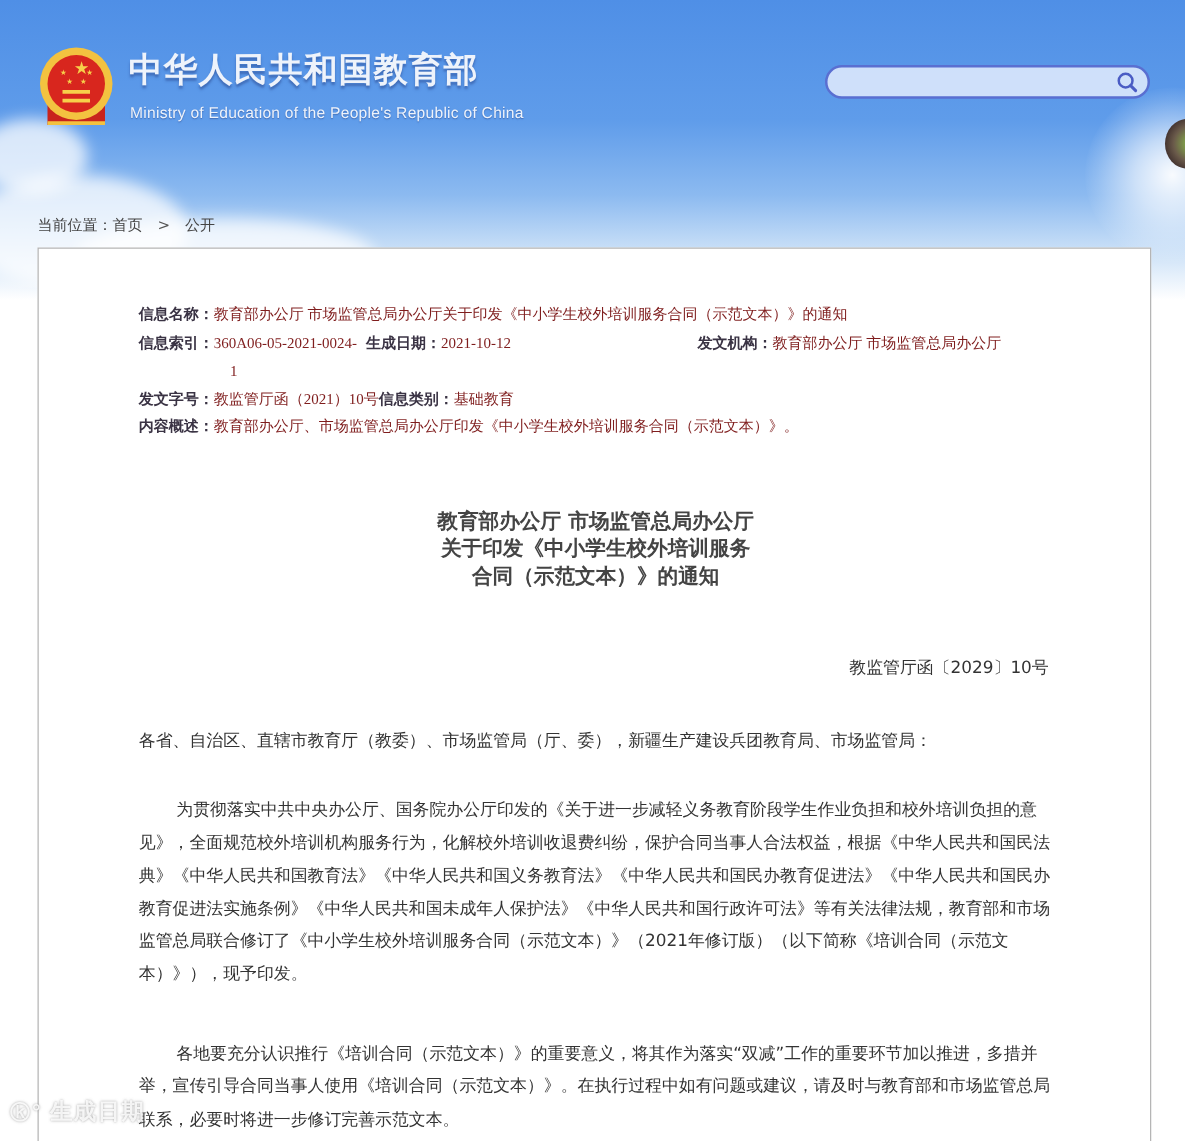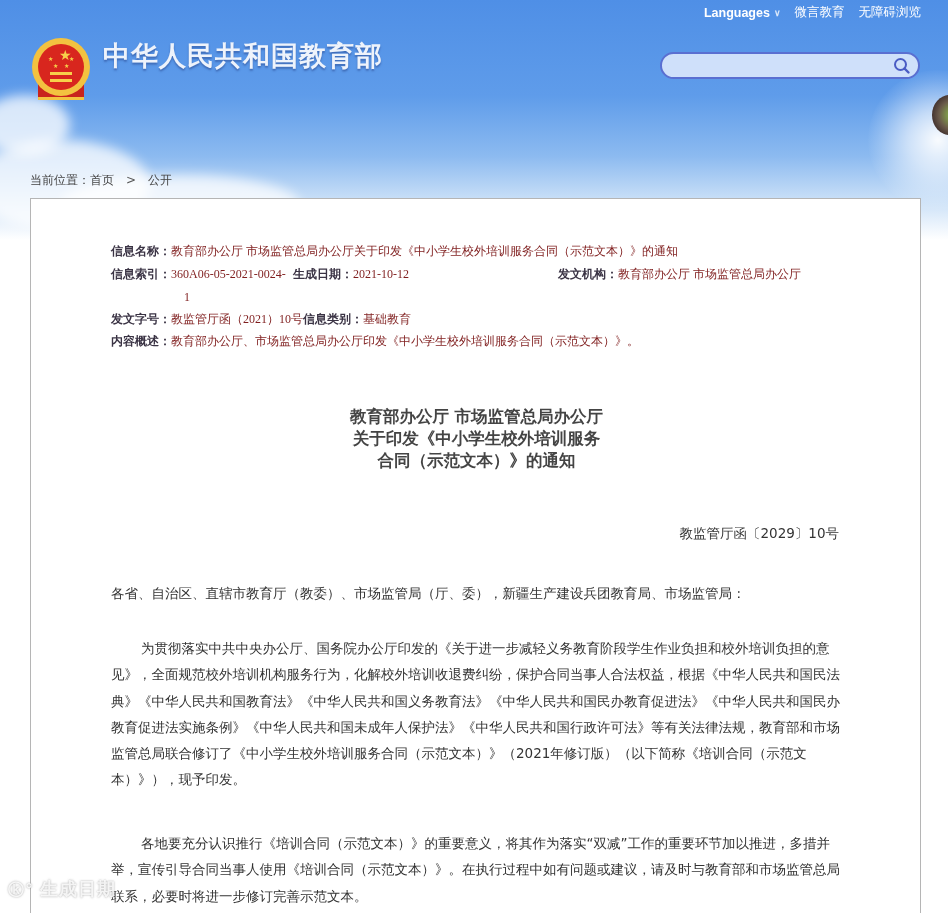--- a/index.html
+++ b/index.html
@@ -83,29 +83,22 @@
     <div class="emblem-inner">
       <span class="emblem-star">★</span>
       <span class="emblem-s" style="left:10px;top:12px;">★</span>
       <span class="emblem-s" style="left:31px;top:12px;">★</span>
       <span class="emblem-s" style="left:15px;top:19px;">★</span>
       <span class="emblem-s" style="left:26px;top:19px;">★</span>
       <div class="emblem-gate"></div>
     </div>
   </div>
   <div class="site-title">中华人民共和国教育部</div>
+  <div class="site-subtitle">Ministry of Education of the People's Republic of China</div>
 
-  <div class="topnav">
-    <div class="lang">
-      <span>Languages</span>
-      <span class="chev">∨</span>
-    </div>
-    <span>微言教育</span>
-    <span>无障碍浏览</span>
-  </div>
 
   <div class="search">
     <input type="text" placeholder="" style="">
     <div class="search-btn">
       <svg width="20" height="20" viewBox="0 0 20 20">
         <circle cx="8.5" cy="8.5" r="5.5" fill="none" stroke="#4a5cc4" stroke-width="2"></circle>
         <line x1="12.5" y1="12.5" x2="16.5" y2="16.5" stroke="#4a5cc4" stroke-width="2.4" stroke-linecap="round"></line>
       </svg>
     </div>
   </div>

